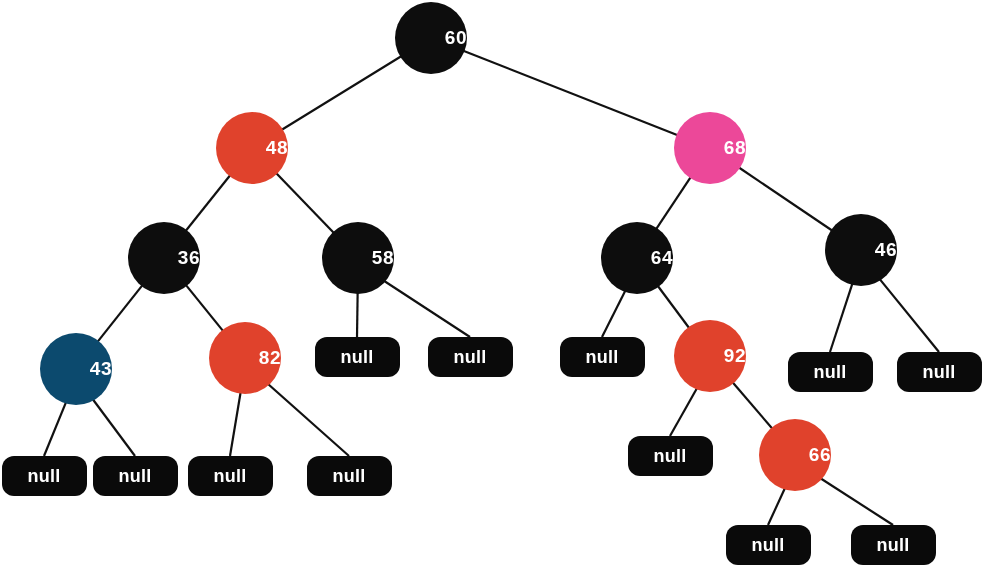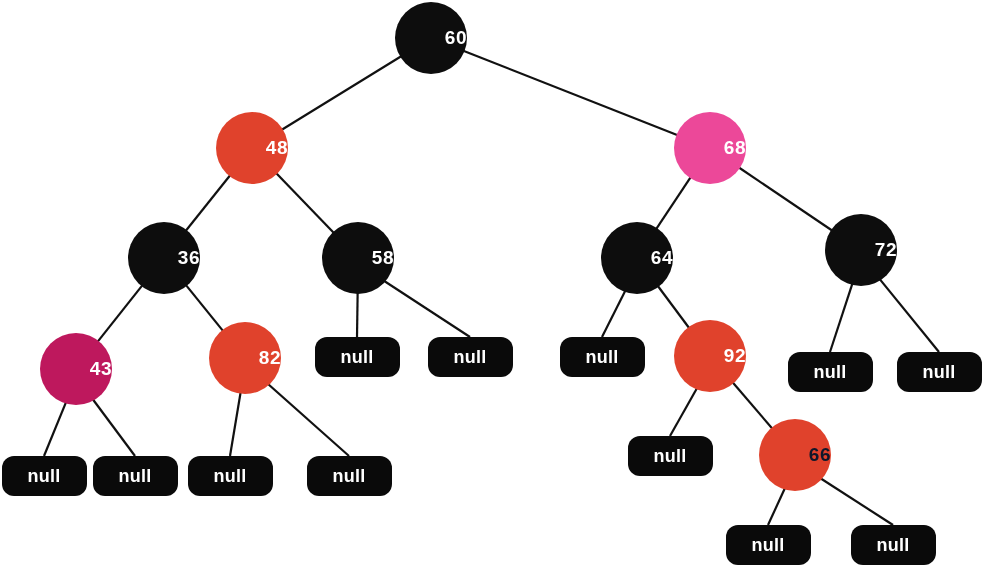--- a/index.html
+++ b/index.html
@@ -88,32 +88,32 @@
       <div class="node circle black" style="left: 128px; top: 222px; width: 72px; height: 72px; background: rgb(13, 13, 13); color: rgb(255, 255, 255);">
         <span>36</span>
       </div>
       <div class="node circle black" style="left: 322px; top: 222px; width: 72px; height: 72px; background: rgb(13, 13, 13); color: rgb(255, 255, 255);">
         <span>58</span>
       </div>
       <div class="node circle black" style="left: 601px; top: 222px; width: 72px; height: 72px; background: rgb(13, 13, 13); color: rgb(255, 255, 255);">
         <span>64</span>
       </div>
       <div class="node circle black" style="left: 825px; top: 214px; width: 72px; height: 72px; background: rgb(13, 13, 13); color: rgb(255, 255, 255);">
-        <span>72</span>
+        <span>46</span>
       </div>
-      <div class="node circle red" style="left: 40px; top: 333px; width: 72px; height: 72px; background: #be185d; color: rgb(255, 255, 255);">
+      <div class="node circle red" style="left: 40px; top: 333px; width: 72px; height: 72px; background: #0c4a6e; color: rgb(255, 255, 255);">
         <span>43</span>
       </div>
       <div class="node circle red" style="left: 209px; top: 322px; width: 72px; height: 72px; background: rgb(224, 66, 44); color: rgb(255, 255, 255);">
         <span>82</span>
       </div>
       <div class="node circle red" style="left: 674px; top: 320px; width: 72px; height: 72px; background: rgb(224, 66, 44); color: rgb(255, 255, 255);">
         <span>92</span>
       </div>
-      <div class="node circle red" style="left: 759px; top: 419px; width: 72px; height: 72px; background: rgb(224, 66, 44); color: #0f172a;">
+      <div class="node circle red" style="left: 759px; top: 419px; width: 72px; height: 72px; background: rgb(224, 66, 44); color: #ffffff;">
         <span>66</span>
       </div>
       <div class="node nil nil" style="left: 314.5px; top: 337px; width: 85px; height: 40px; background: rgb(10, 10, 10); color: rgb(255, 255, 255);">
         <span>null</span>
       </div>
       <div class="node nil nil" style="left: 427.5px; top: 337px; width: 85px; height: 40px; background: rgb(10, 10, 10); color: rgb(255, 255, 255);">
         <span>null</span>
       </div>
       <div class="node nil nil" style="left: 559.5px; top: 337px; width: 85px; height: 40px; background: rgb(10, 10, 10); color: rgb(255, 255, 255);">
         <span>null</span>

